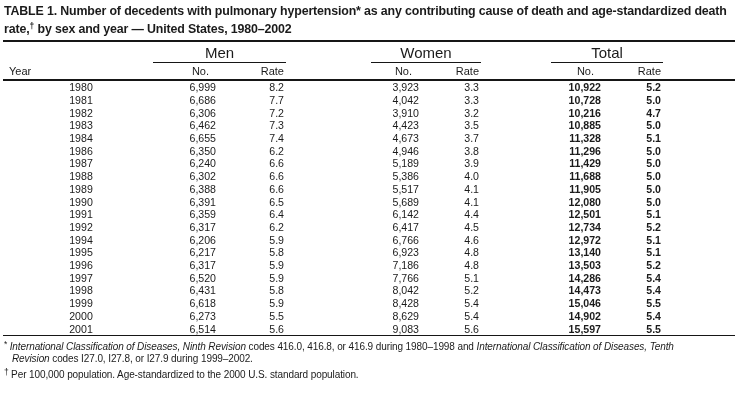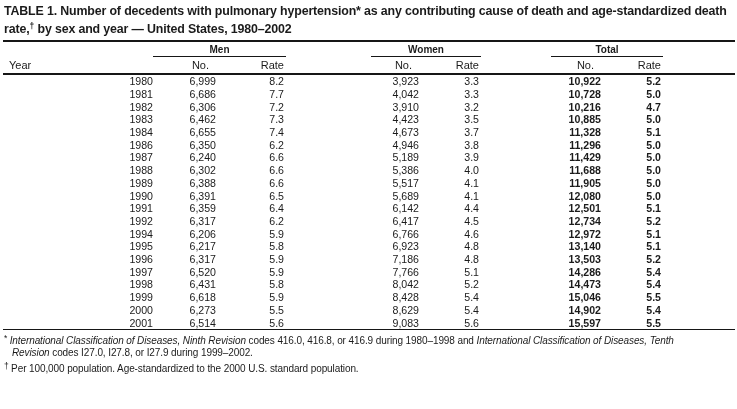--- a/index.html
+++ b/index.html
@@ -27,21 +27,21 @@
 
   table.data {
     width: 732px;
     border-collapse: collapse;
     table-layout: fixed;
     border-top: 2.4px solid #161616;
     margin-top: 1px;
   }
   table.data th, table.data td { overflow: hidden; }
 
-  .group-row th { font-weight: bold; font-size: 10px; padding: 2px 0 0 0; height: 13px; vertical-align: bottom; }
+  .group-row th { font-weight: normal; font-size: 15px; padding: 2px 0 0 0; height: 13px; vertical-align: bottom; }
   .group-row .rule {
     display: block;
     text-align: center;
     border-bottom: 1.2px solid #161616;
     padding-bottom: 1px;
     margin: 0 -6px;
   }
   .sub-row th {
     font-weight: normal;
     font-size: 11px;
@@ -55,21 +55,21 @@
   .sub-row th.no-h { padding-right: 9px; }
 
   tbody td {
     font-size: 10.6px;
     line-height: 12.7px;
     height: 12.7px;
     text-align: right;
     padding: 0 2px 0 0;
     white-space: nowrap;
   }
-  tbody td.cell-year { text-align: right; padding: 0 0 0 6px; margin-left: 24px; }
+  tbody td.cell-year { text-align: center; padding: 0 0 0 6px; margin-left: 24px; }
   tbody td.bold { font-weight: bold; }
   tbody tr:last-child td { border-bottom: 1.6px solid #161616; }
 
   .footnotes { margin: 2px 0 0 1px; }
   .fn {
     margin: 0;
     font-size: 10px;
     line-height: 12.4px;
     padding-left: 8px;
     text-indent: -8px;

